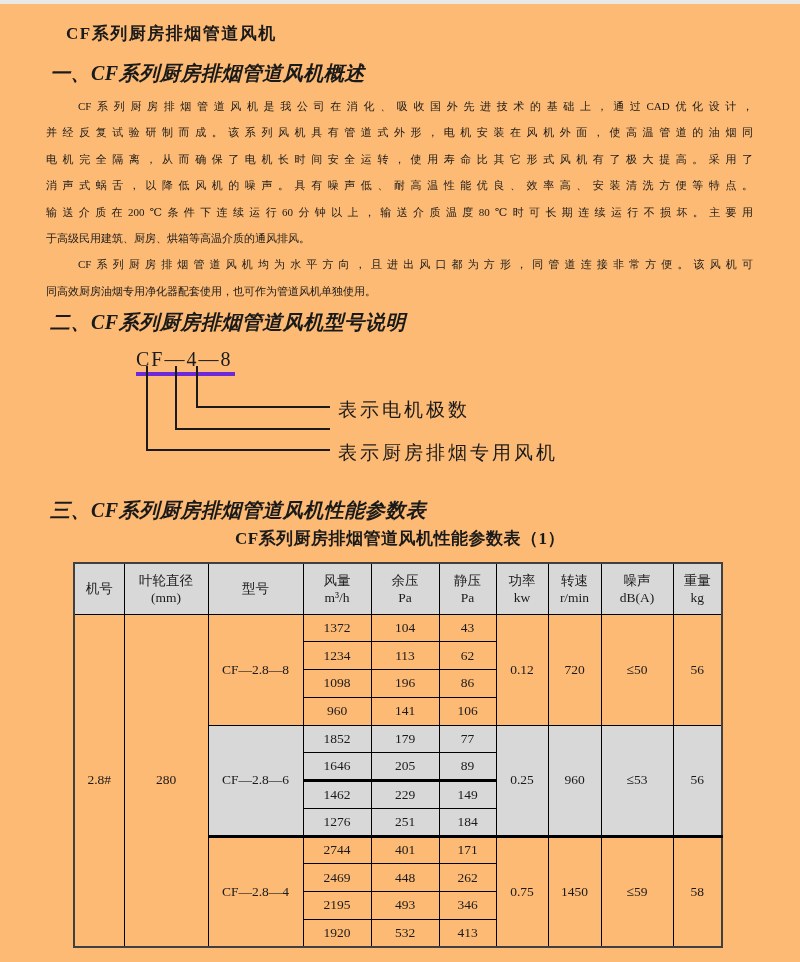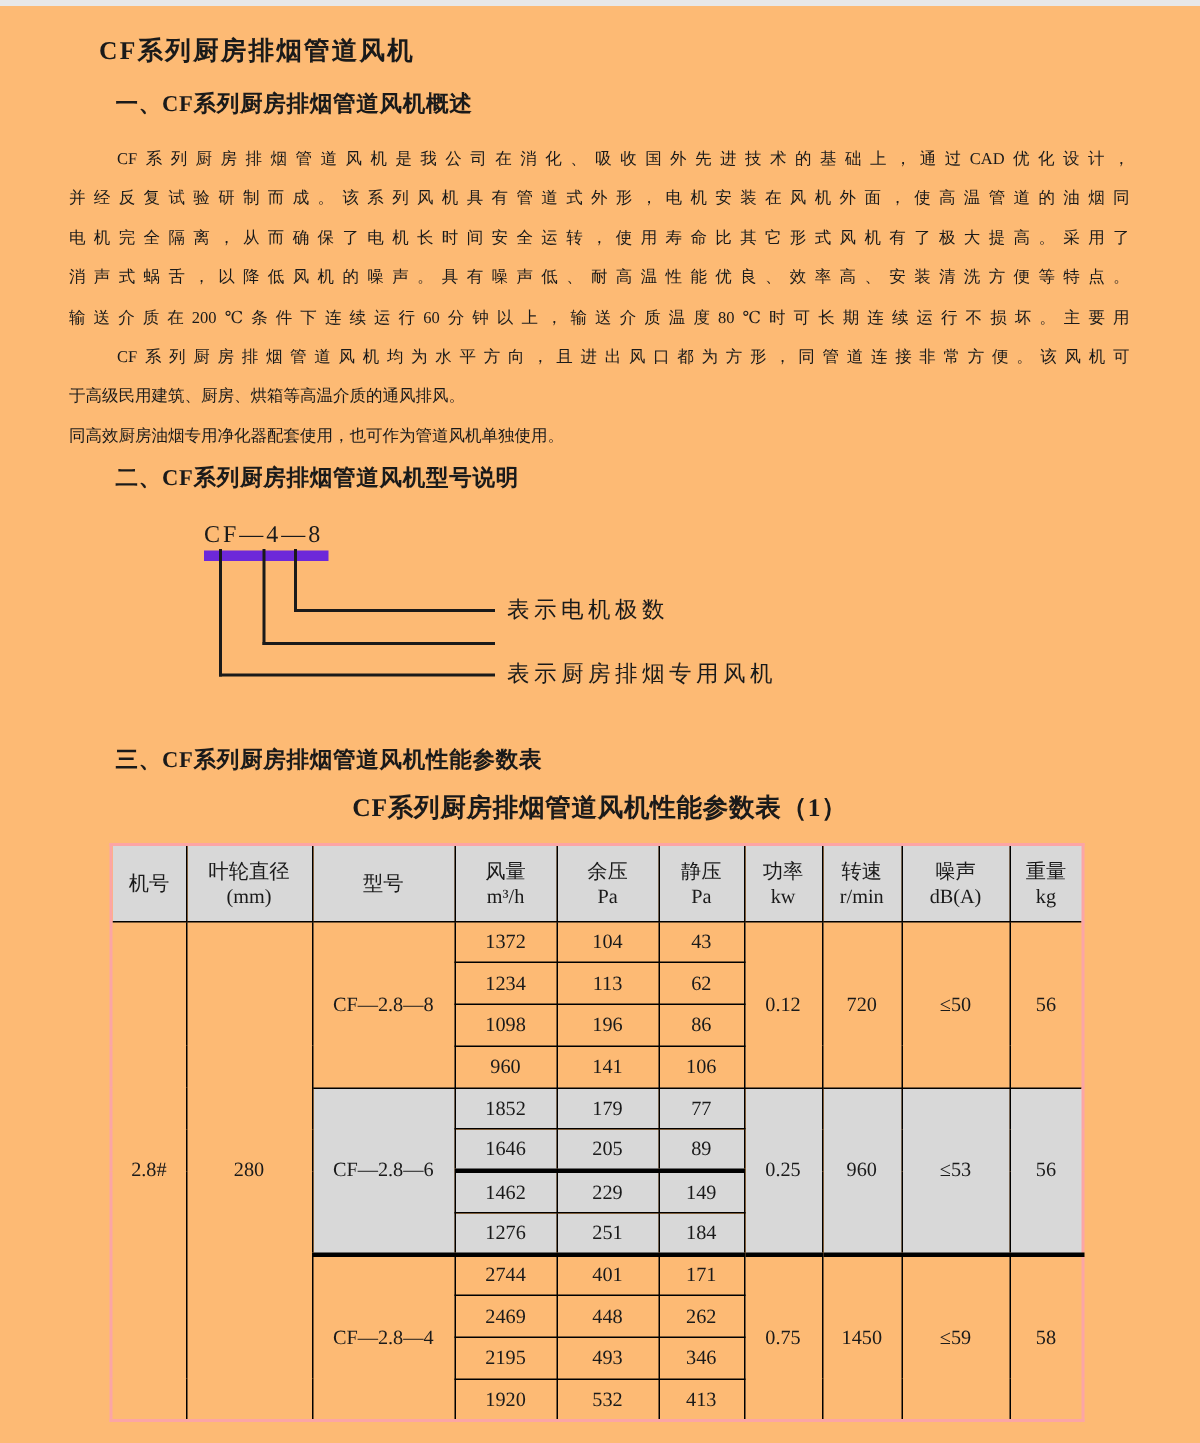--- a/index.html
+++ b/index.html
@@ -2,48 +2,48 @@
 <html><head>
 <meta charset="utf-8">
 <style>
   html,body { margin:0; padding:0; background:#e8e8e8; }
   .page {
     position:relative; width:800px; height:962px; margin:4px auto;
     background:#fdba74; color:#1a1a1a; overflow:hidden;
     font-family:"Liberation Serif","DejaVu Serif",serif;
   }
   .doc-title { position:absolute; left:66px; top:18px; margin:0; font-size:17px; font-weight:bold; letter-spacing:1.5px; }
-  .sec-h { position:absolute; left:77px; margin:0; font-size:15px; font-weight:bold; letter-spacing:0.5px; white-space:nowrap; }
+  .sec-h { position:absolute; left:50px; margin:0; font-size:20px; font-weight:bold; letter-spacing:0.5px; white-space:nowrap;font-style:italic; }
   .s1 { top:56px; }
   .s2 { top:305px; }
   .s3 { top:493px; }
   .body-text { position:absolute; left:46px; top:89px; width:707px; font-size:11px; line-height:26.4px; }
   .tline { text-align:justify; }
   .jfull { text-align-last:justify; }
   .indent { text-indent:32px; }
 
   
   .diagram { position:absolute; left:0; top:0; width:100%; height:100%; }
-  .code { position:absolute; left:136px; top:344px; font-size:16px; letter-spacing:2px;
-          border-bottom:7px solid #6d28d9; padding:0 3px 1px 0; }
+  .code { position:absolute; left:136px; top:344px; font-size:20px; letter-spacing:2px;
+          border-bottom:4px solid #6d28d9; padding:0 3px 1px 0; }
   .dline { position:absolute; background:#1a1a1a; }
   .v1 { left:146px; top:362px; width:2px; height:85px; }
   .v2 { left:175px; top:362px; width:2px; height:64px; }
   .v3 { left:196px; top:362px; width:2px; height:42px; }
   .h1 { left:196px; top:402px; width:134px; height:2px; }
   .h2l { left:175px; top:424px; width:155px; height:2px; }
   .h3l { left:146px; top:445px; width:184px; height:2px; }
-  .dlabel { position:absolute; left:338px; font-size:15px; letter-spacing:3px; white-space:nowrap; }
+  .dlabel { position:absolute; left:338px; font-size:19px; letter-spacing:3px; white-space:nowrap; }
   .dl1 { top:393px; } .dl2 { top:415px; } .dl3 { top:436px; }
 
   .tbl-title { position:absolute; left:0; top:523px; width:800px; margin:0; text-align:center;
                font-size:17px; font-weight:bold; letter-spacing:0.5px; }
 
   
-  .perf-table { position:absolute; left:73px; top:558px; border-collapse:collapse; table-layout:fixed; border:2px solid #fca5a5; }
+  .perf-table { position:absolute; left:73px; top:558px; border-collapse:collapse; table-layout:fixed; border:2px solid #404040; }
   .perf-table th, .perf-table td {
     border:1px solid #000; padding:0; text-align:center; vertical-align:middle;
     font-size:13.5px; font-weight:normal; overflow:hidden;
   }
   .perf-table thead tr { height:51px; }
   .perf-table thead th { background:#d8d8d8; }
   .perf-table tbody tr { height:27.75px; }
   .hl { display:block; line-height:17px; }
   .hl:empty { display:none; }
   .shade { background:#d8d8d8; }
@@ -57,22 +57,22 @@
   <h1 class="doc-title">CF系列厨房排烟管道风机</h1>
 
   <h2 class="sec-h s1">一、CF系列厨房排烟管道风机概述</h2>
 
   <div class="body-text">
     <div class="tline indent jfull">CF系列厨房排烟管道风机是我公司在消化、吸收国外先进技术的基础上，通过CAD优化设计，</div>
     <div class="tline jfull">并经反复试验研制而成。该系列风机具有管道式外形，电机安装在风机外面，使高温管道的油烟同</div>
     <div class="tline jfull">电机完全隔离，从而确保了电机长时间安全运转，使用寿命比其它形式风机有了极大提高。采用了</div>
     <div class="tline jfull">消声式蜗舌，以降低风机的噪声。具有噪声低、耐高温性能优良、效率高、安装清洗方便等特点。</div>
     <div class="tline jfull">输送介质在200℃条件下连续运行60分钟以上，输送介质温度80℃时可长期连续运行不损坏。主要用</div>
+    <div class="tline">于高级民用建筑、厨房、烘箱等高温介质的通风排风。</div>
     <div class="tline indent jfull">CF系列厨房排烟管道风机均为水平方向，且进出风口都为方形，同管道连接非常方便。该风机可</div>
-    <div class="tline">于高级民用建筑、厨房、烘箱等高温介质的通风排风。</div>
     <div class="tline">同高效厨房油烟专用净化器配套使用，也可作为管道风机单独使用。</div>
   </div>
 
   <h2 class="sec-h s2">二、CF系列厨房排烟管道风机型号说明</h2>
 
   <div class="diagram">
     <span class="code">CF—4—8</span>
     <div class="dline v1"></div>
     <div class="dline v2"></div>
     <div class="dline v3"></div>

